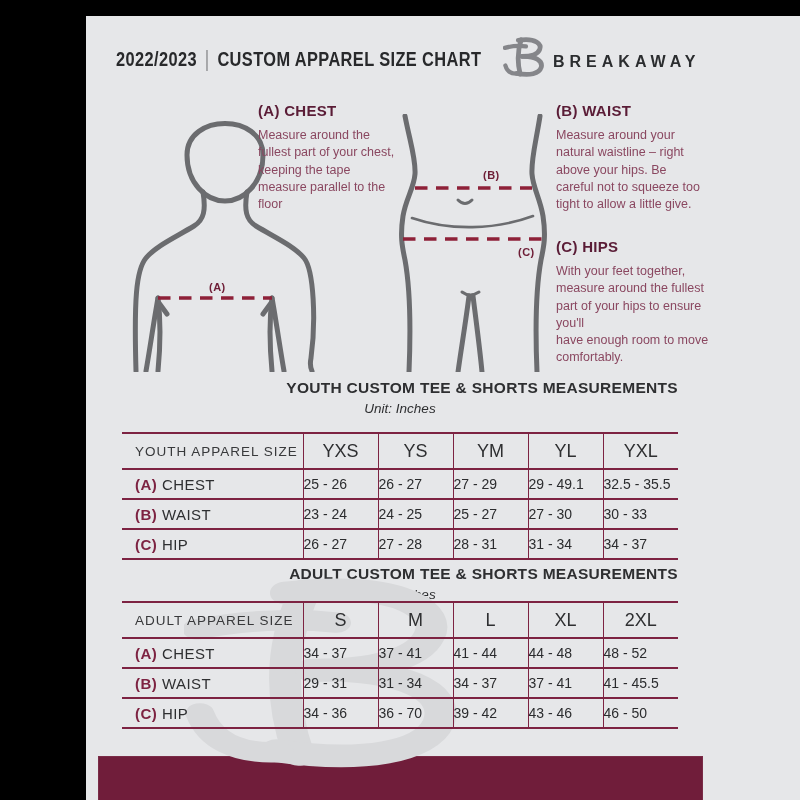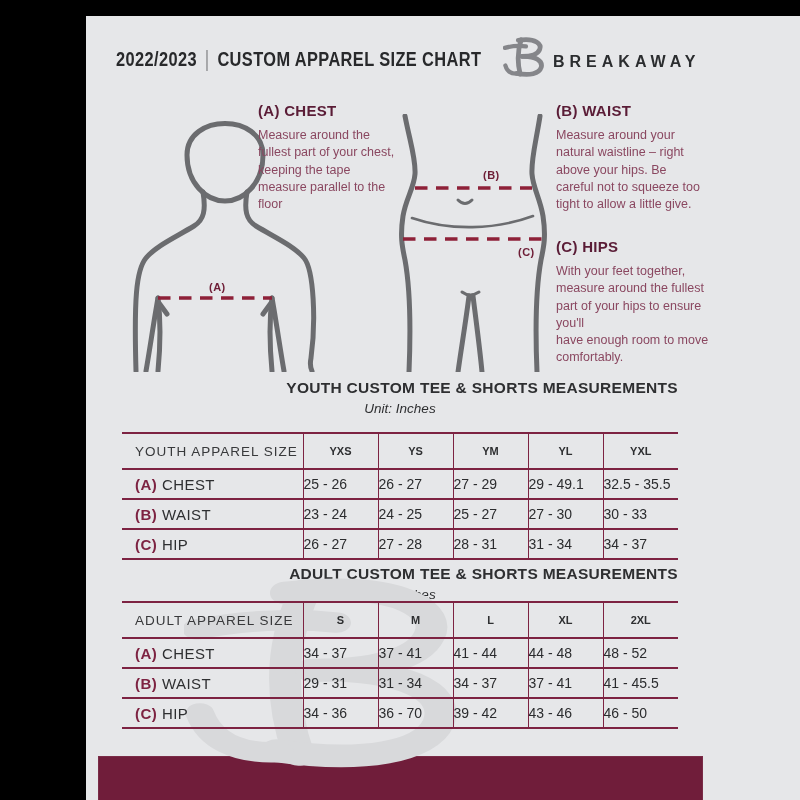--- a/index.html
+++ b/index.html
@@ -49,21 +49,21 @@
     font-size:13.5px;font-style:italic;color:var(--ink);}
   .youth-title{top:363px;} .youth-unit{top:385px;}
   .adult-title{top:549px;} .adult-unit{top:571px;}
 
   .size-table{position:absolute;left:36px;border-collapse:collapse;table-layout:fixed;z-index:2;}
   .youth-table{top:409px;margin-top:7px;} .adult-table{top:585px;}
   .size-table col.c0{width:181px;} .size-table col.cd{width:75px;}
   .size-table thead tr{height:36px;} .size-table tbody tr{height:30px;}
   .size-table th,.size-table td{border-bottom:2px solid var(--line);padding:0;}
   .size-table thead th{border-top:2px solid var(--line);}
-  .size-table .sz{border-left:1.5px solid var(--line);font-size:11px;font-weight:700;
+  .size-table .sz{border-left:1.5px solid var(--line);font-size:18px;font-weight:400;
     color:var(--ink);text-align:center;}
   .size-table .hd0{font-size:13.5px;font-weight:400;letter-spacing:1px;color:#38393b;
     text-align:left;padding-left:13px;}
   .size-table .lbl{font-size:15px;color:var(--ink);text-align:left;padding-left:13px;letter-spacing:.4px;}
   .size-table .lbl .ltr{font-weight:800;color:var(--line);margin-right:5px;}
   .size-table .val{border-left:1.5px solid var(--line);font-size:14px;color:#2b2c2e;text-align:left;}
 
   
   .watermark{position:absolute;left:98px;top:552px;width:280px;height:200px;color:#d8d9db;z-index:1;}
   .footer-bar{position:absolute;left:12px;top:740px;width:605px;height:50px;background:var(--maroon);

